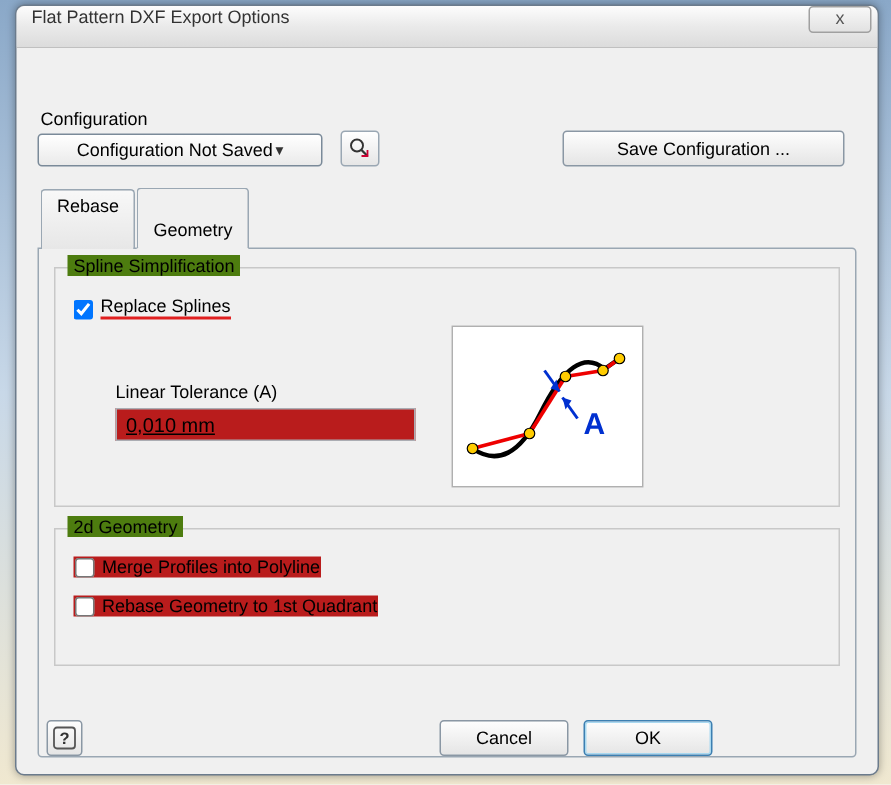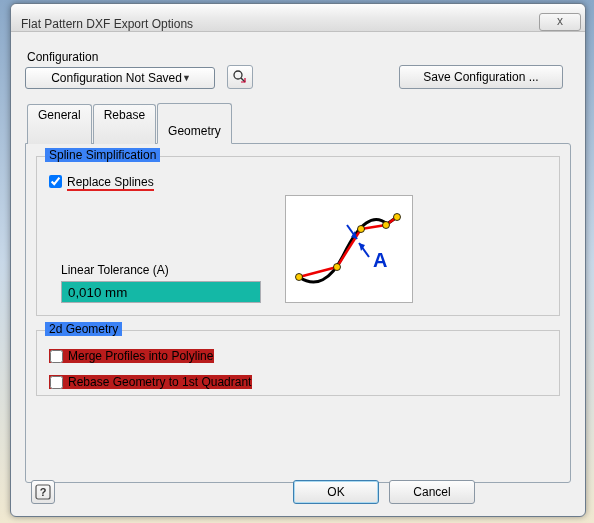--- a/index.html
+++ b/index.html
@@ -21,35 +21,35 @@
     border: 1px solid #6b7b8c;
     border-radius: 6px;
     box-shadow: 0 0 6px rgba(0,0,0,0.35);
     display: flex; flex-direction: column;
   }
   .titlebar {
     height: 28px;
     background: linear-gradient(180deg, #fdfdfd 0%, #eaeaea 50%, #dcdcdc 100%);
     border-bottom: 1px solid #c0c0c0;
     border-radius: 6px 6px 0 0;
-    display: flex; align-items: flex-end;
+    display: flex; align-items: flex-start;
     padding: 0 4px 0 10px;
   }
   .titlebar .title { flex: 1; font-size: 12px; color: #333; }
   .close-btn {
     width: 42px; height: 18px;
     border: 1px solid #a0a0a0;
     border-radius: 3px;
     background: linear-gradient(180deg, #f8f8f8, #e2e2e2);
     font-size: 12px; text-align: center; line-height: 14px;
     color: #555;
     cursor: pointer;
   }
   .content { flex: 1; padding: 18px 14px 10px 14px; position: relative; }
-  .row1 { display: flex; gap: 10px; align-items: flex-end; margin-bottom: 14px; }
+  .row1 { display: flex; gap: 10px; align-items: flex-end; margin-bottom: 14px; margin-top: 22px; }
   .config-block { display: flex; flex-direction: column; }
   .config-label { margin-bottom: 3px; margin-left: 2px; }
   .combo {
     width: 190px; height: 22px;
     border: 1px solid #7a8a99;
     background: linear-gradient(180deg,#fff,#eaeaea);
     border-radius: 3px;
     display: flex; align-items: center; padding: 0 4px 0 6px;
     justify-content: center;
     cursor: pointer;
@@ -60,21 +60,21 @@
     border: 1px solid #9aa7b3;
     border-radius: 3px;
     background: linear-gradient(180deg,#fff,#e6e6e6);
     display: flex; align-items: center; justify-content: center;
     cursor: pointer;
     margin-left: 2px;
   }
   .savecfg-btn {
     margin-left: auto;
     margin-right: 8px;
-    width: 164px; height: 24px;
+    width: 188px; height: 24px;
     border: 1px solid #8a97a4;
     border-radius: 3px;
     background: linear-gradient(180deg,#fdfdfd,#e5e5e5);
     cursor: pointer;
     display:flex;align-items:center;justify-content:center;
   }
 
   .tabs { display: flex; margin-left: 2px; }
   .tab {
     padding: 3px 10px 4px 10px;
@@ -105,36 +105,37 @@
 
   .group {
     border: 1px solid #c8c8c8;
     padding: 14px 12px 12px 12px;
     margin-bottom: 14px;
     position: relative;
   }
   .group > legend {
     position: absolute;
     top: -9px; left: 8px;
-    background: #3b82f6;
+    background: #4d7c0f;
     padding: 0 4px;
     font-size: 12px;
   }
-  .checkbox-row { display:flex; align-items:flex-start; gap:5px; margin: 4px 0; }
+  .checkbox-row { display:flex; align-items:flex-end; gap:5px; margin: 4px 0; }
   .checkbox-row input { margin:0; width:13px;height:13px; cursor:pointer;}
   .hl-yellow { background: #b91c1c; padding: 0 1px; }
   .underline-red { border-bottom: 2px solid #e02020; }
 
-  .lt-block { margin-left: 12px; margin-top: 10px; display:flex; gap: 24px; align-items: flex-end;}
+  .lt-block { margin-left: 28px; margin-top: 10px; display:flex; gap: 24px; align-items: center;}
   .lt-label { margin-bottom: 4px; }
   .lt-input {
     width: 200px; height: 22px;
     border: 1px solid #abadb3;
     padding: 2px 6px;
-    background: #14b8a6;
+    background: #b91c1c;
+    text-decoration: underline;
   }
   .illus {
     width: 128px; height: 108px;
     border: 1px solid #b0b0b0;
     background: #fff;
     display:flex;align-items:center;justify-content:center;
     margin-top: -6px;
   }
 
   .buttons {
@@ -187,21 +188,20 @@
           <line x1="9" y1="9" x2="13" y2="13" stroke="#333" stroke-width="1.5"></line>
           <path d="M13 9 L13 13 L9 13" fill="none" stroke="#c03" stroke-width="1.2"></path>
         </svg>
       </div>
       <div class="savecfg-btn">
         <span>Save Configuration ...</span>
       </div>
     </div>
 
     <div class="tabs">
-      <div class="tab">General</div>
       <div class="tab">Rebase</div>
       <div class="tab active">Geometry</div>
     </div>
 
     <div class="tabpanel">
 
       <div class="group">
         <legend>Spline Simplification</legend>
 
         <div class="checkbox-row">
@@ -229,21 +229,21 @@
               <line x1="58" y1="26" x2="68" y2="40" stroke="#0030d0" stroke-width="2"></line>
               <polygon points="68,40 62,38 66,32" fill="#0030d0"></polygon>
               <line x1="80" y1="58" x2="70" y2="44" stroke="#0030d0" stroke-width="2"></line>
               <polygon points="70,44 76,46 72,52" fill="#0030d0"></polygon>
               <text x="84" y="68" font-size="20" font-weight="bold" fill="#0030d0" font-family="Arial">A</text>
             </svg>
           </div>
         </div>
       </div>
 
-      <div class="group" style="padding-bottom:2px;">
+      <div class="group" style="padding-bottom:28px;">
         <legend>2d Geometry</legend>
 
         <div class="checkbox-row">
           <span class="hl-yellow" style="display:flex;align-items:center;gap:5px;">
             <input type="checkbox" style="">
             <span>Merge Profiles into Polyline</span>
           </span>
         </div>
         <div class="checkbox-row" style="margin-top:12px;">
           <span class="hl-yellow" style="display:flex;align-items:center;gap:5px;">
@@ -256,23 +256,23 @@
     </div>
 
     <div class="buttons">
       <div class="help-btn">
         <svg width="16" height="16" viewBox="0 0 16 16">
           <rect x="1" y="1" width="14" height="14" rx="2" fill="none" stroke="#555" stroke-width="1.2"></rect>
           <text x="8" y="12" text-anchor="middle" font-size="11" font-weight="bold" fill="#333">?</text>
         </svg>
       </div>
       <div class="push-right">
+        <div class="btn">
+            <span>Cancel</span>
+          </div>
         <div class="btn default">
             <span>OK</span>
           </div>
-        <div class="btn">
-            <span>Cancel</span>
-          </div>
       </div>
     </div>
 
   </div>
 </div>
 
 </body></html>

